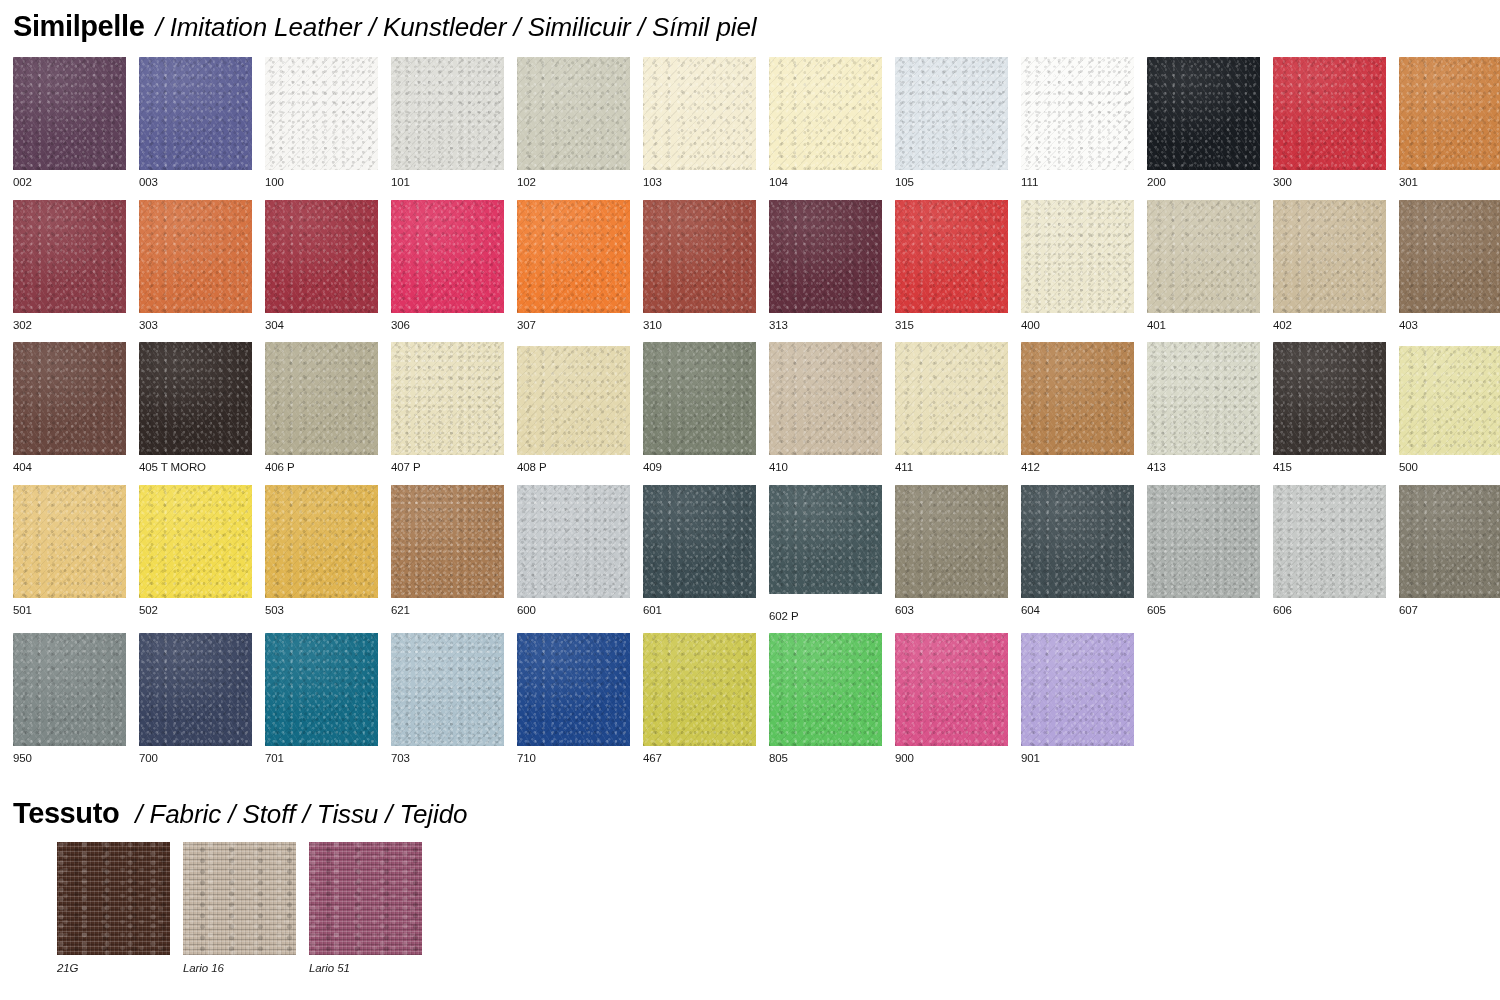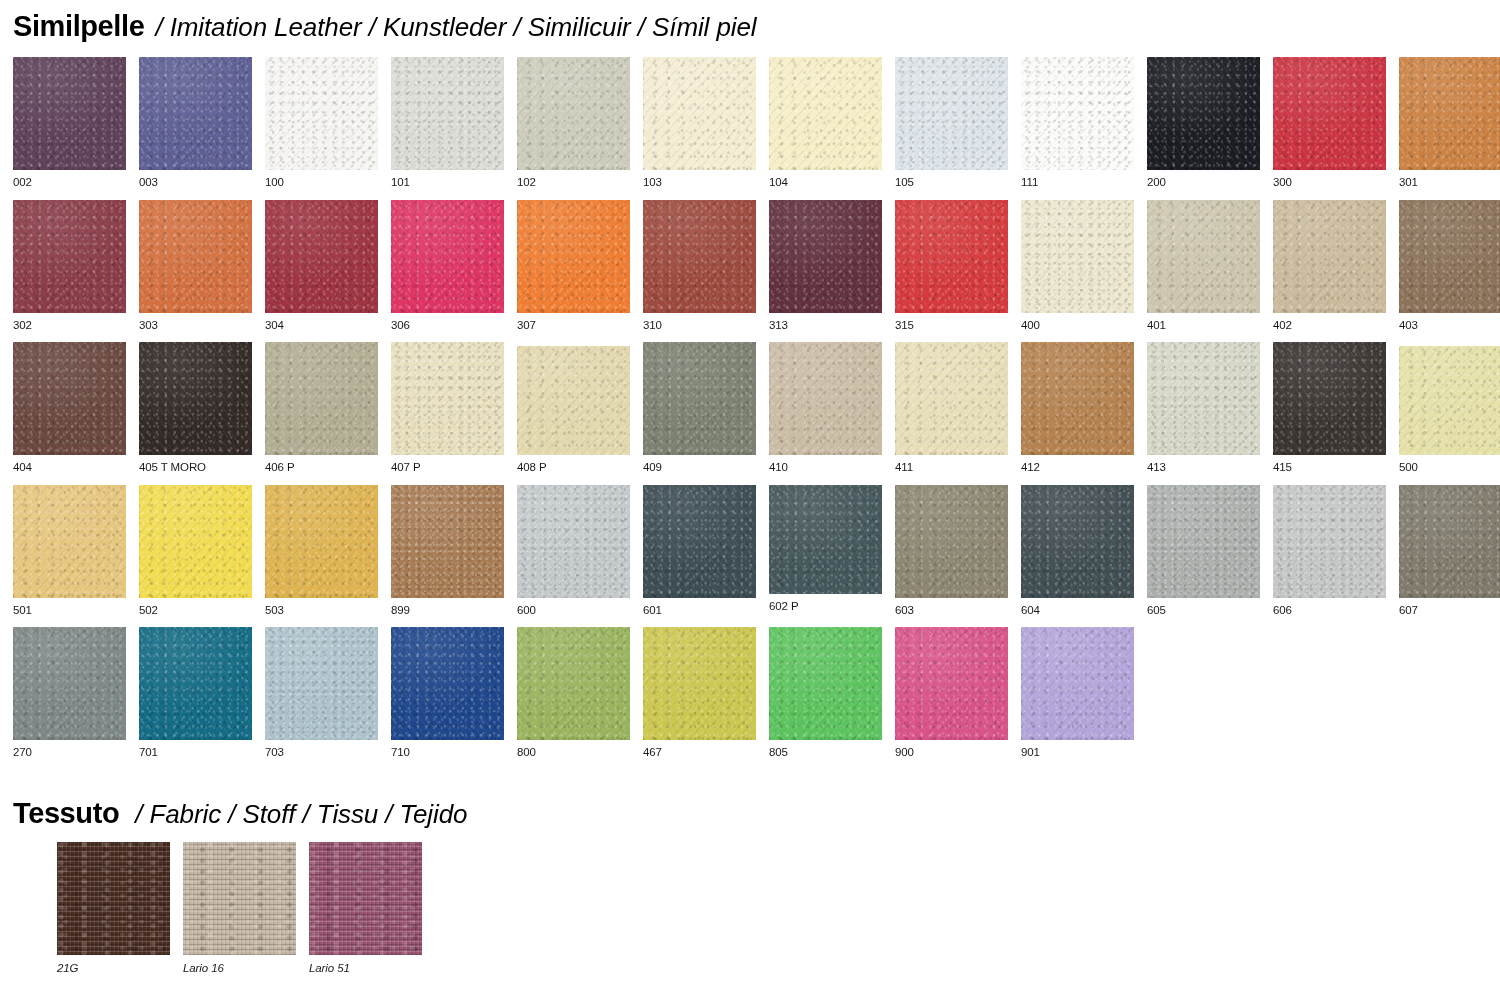--- a/index.html
+++ b/index.html
@@ -159,21 +159,21 @@
     letter-spacing: -0.1px;
     line-height: 1;
     margin-top: 7px;
     white-space: nowrap;
   }
   .swatch-label.italic { font-style: italic; }
 
   
   .swatch-cell.nudge-down .chip  { margin-top: 4px; height: 109px; }
   .swatch-cell.nudge-up   .chip  { height: 109px; }
-  .swatch-cell.nudge-up   .swatch-label { margin-top: 7px; }
+  .swatch-cell.nudge-up   .swatch-label { margin-top: 17px; }
 
   #tessuto-grid .chip { width: 113px; height: 113px; }
   #tessuto-grid .swatch-label { margin-top: 8px; }
 </style>
 </head>
 <body>
 
 <div class="page">
 
   <div class="section-heading" id="similpelle-heading">
@@ -340,21 +340,21 @@
         <div class="swatch-cell">
           <div class="chip leather" title="502" style="background-color: rgb(242, 220, 79);"></div>
           <div class="swatch-label">502</div>
         </div>
         <div class="swatch-cell">
           <div class="chip leather" title="503" style="background-color: rgb(223, 180, 80);"></div>
           <div class="swatch-label">503</div>
         </div>
         <div class="swatch-cell">
           <div class="chip leather coarse" title="509" style="background-color: rgb(168, 123, 83);"></div>
-          <div class="swatch-label">899</div>
+          <div class="swatch-label">621</div>
         </div>
         <div class="swatch-cell">
           <div class="chip leather coarse" title="600" style="background-color: rgb(196, 201, 204);"></div>
           <div class="swatch-label">600</div>
         </div>
         <div class="swatch-cell">
           <div class="chip leather" title="601" style="background-color: rgb(60, 77, 83);"></div>
           <div class="swatch-label">601</div>
         </div>
         <div class="swatch-cell nudge-up">
@@ -378,37 +378,37 @@
           <div class="swatch-label">606</div>
         </div>
         <div class="swatch-cell">
           <div class="chip leather" title="607" style="background-color: rgb(127, 122, 107);"></div>
           <div class="swatch-label">607</div>
         </div>
       </div>
       <div class="swatch-row">
         <div class="swatch-cell">
           <div class="chip leather" title="608" style="background-color: rgb(126, 136, 135);"></div>
-          <div class="swatch-label">270</div>
+          <div class="swatch-label">950</div>
+        </div>
+        <div class="swatch-cell">
+          <div class="chip leather" title="700" style="background-color: rgb(58, 68, 96);"></div>
+          <div class="swatch-label">700</div>
         </div>
         <div class="swatch-cell">
           <div class="chip leather" title="701" style="background-color: rgb(19, 107, 133);"></div>
           <div class="swatch-label">701</div>
         </div>
         <div class="swatch-cell">
           <div class="chip leather coarse" title="703" style="background-color: rgb(173, 194, 205);"></div>
           <div class="swatch-label">703</div>
         </div>
         <div class="swatch-cell">
           <div class="chip leather" title="710" style="background-color: rgb(31, 71, 140);"></div>
           <div class="swatch-label">710</div>
-        </div>
-        <div class="swatch-cell">
-          <div class="chip leather" title="800" style="background-color: rgb(154, 180, 94);"></div>
-          <div class="swatch-label">800</div>
         </div>
         <div class="swatch-cell">
           <div class="chip leather" title="804" style="background-color: rgb(204, 199, 79);"></div>
           <div class="swatch-label">467</div>
         </div>
         <div class="swatch-cell">
           <div class="chip leather" title="805" style="background-color: rgb(92, 196, 94);"></div>
           <div class="swatch-label">805</div>
         </div>
         <div class="swatch-cell">

